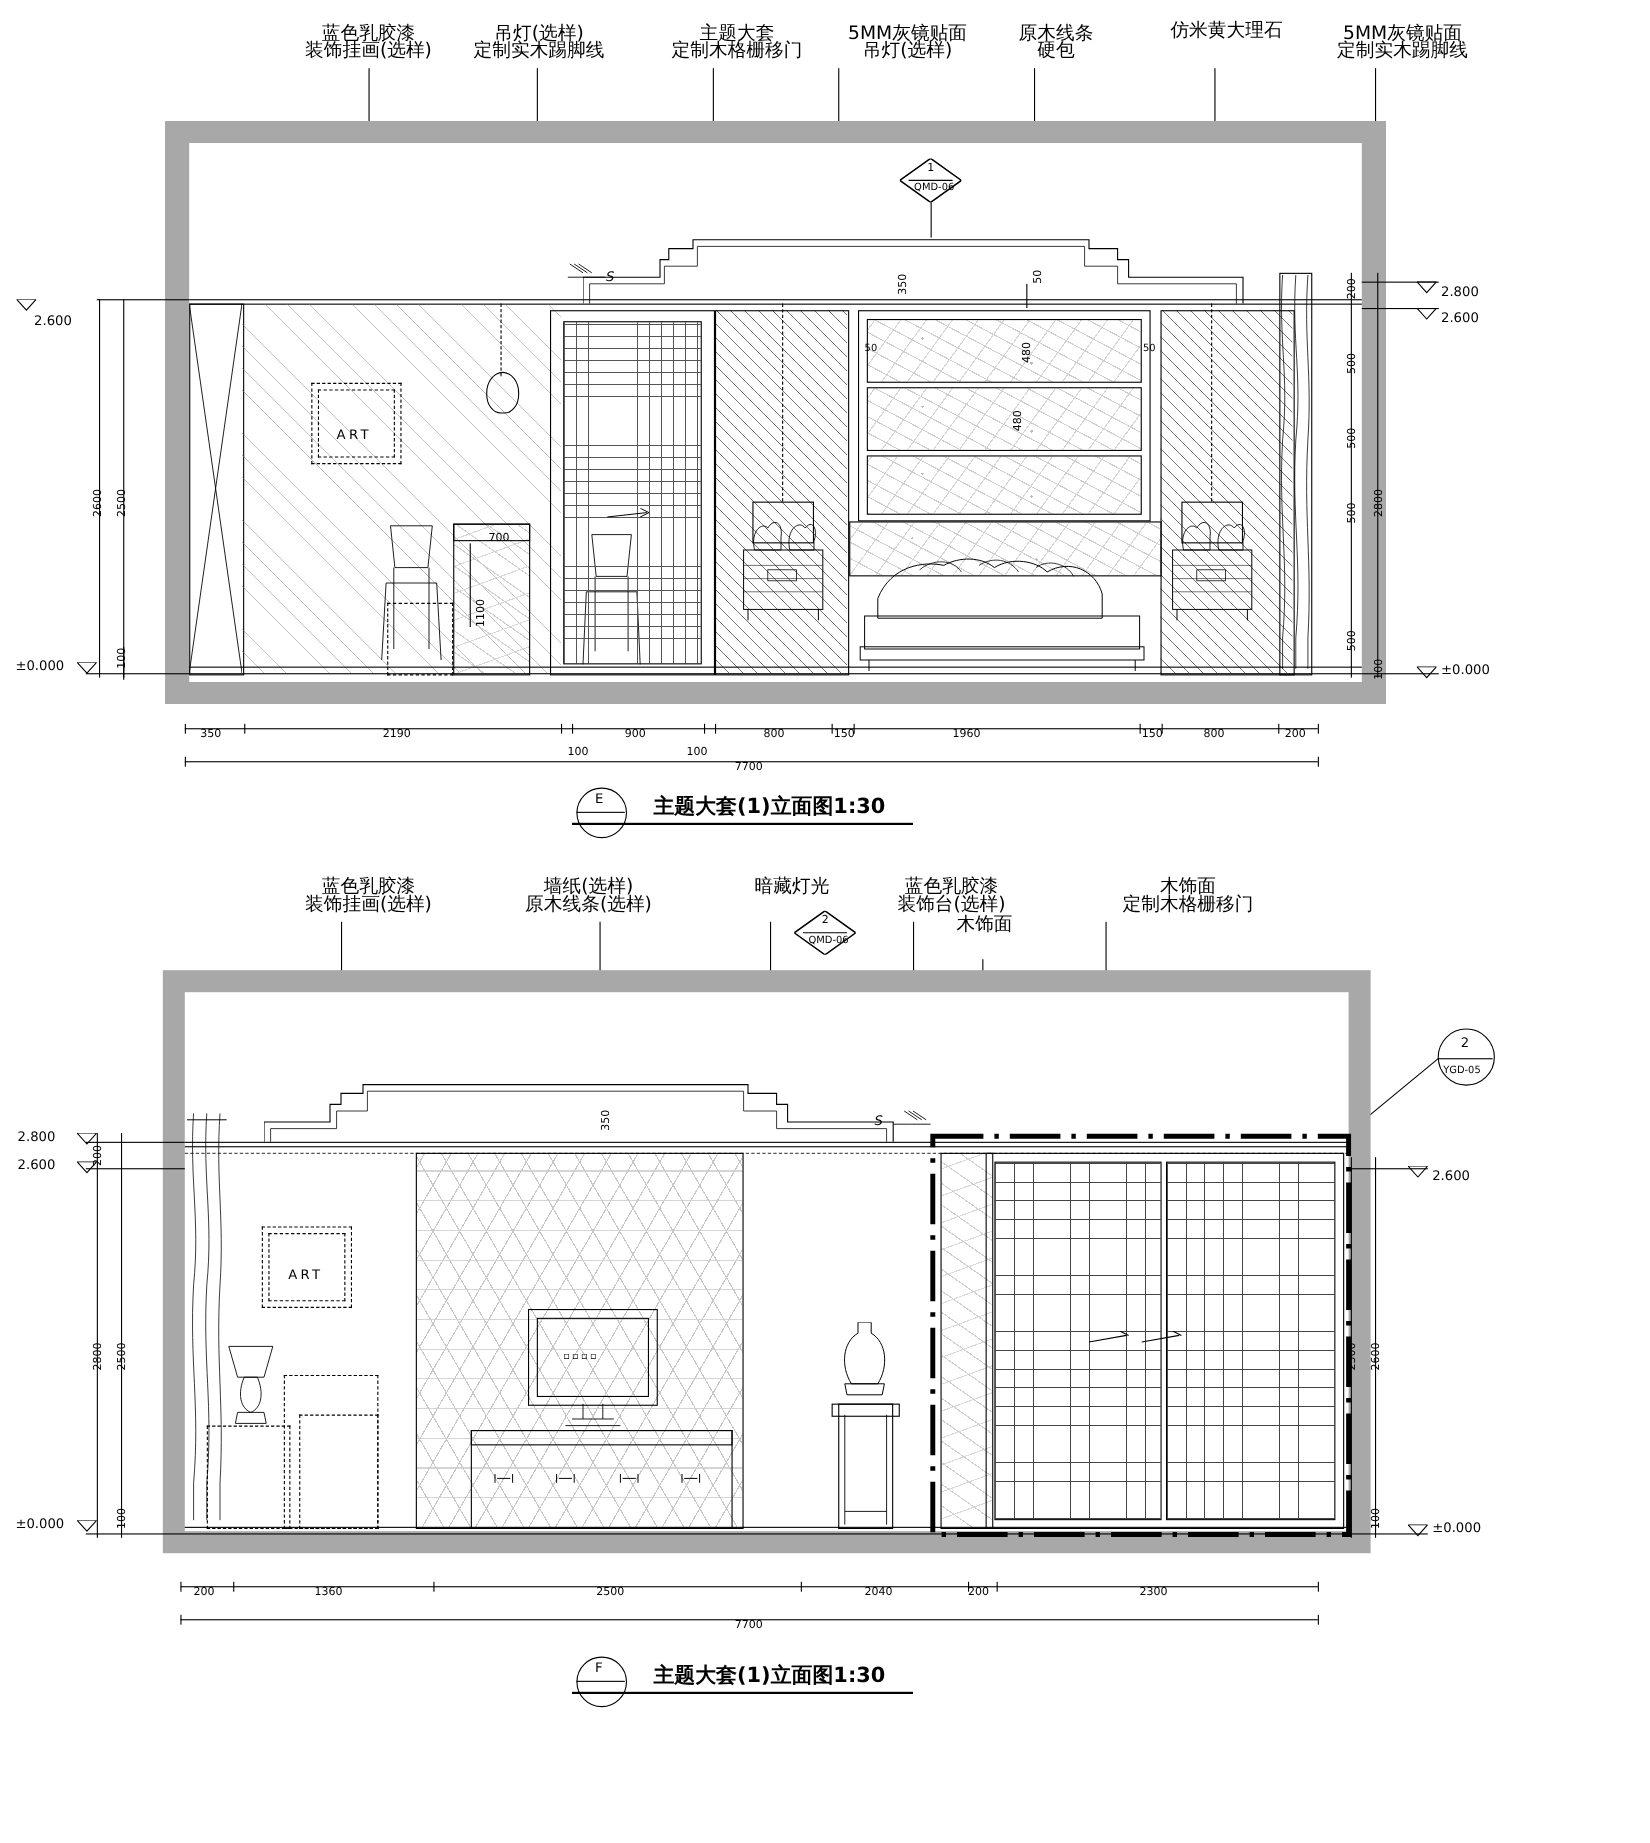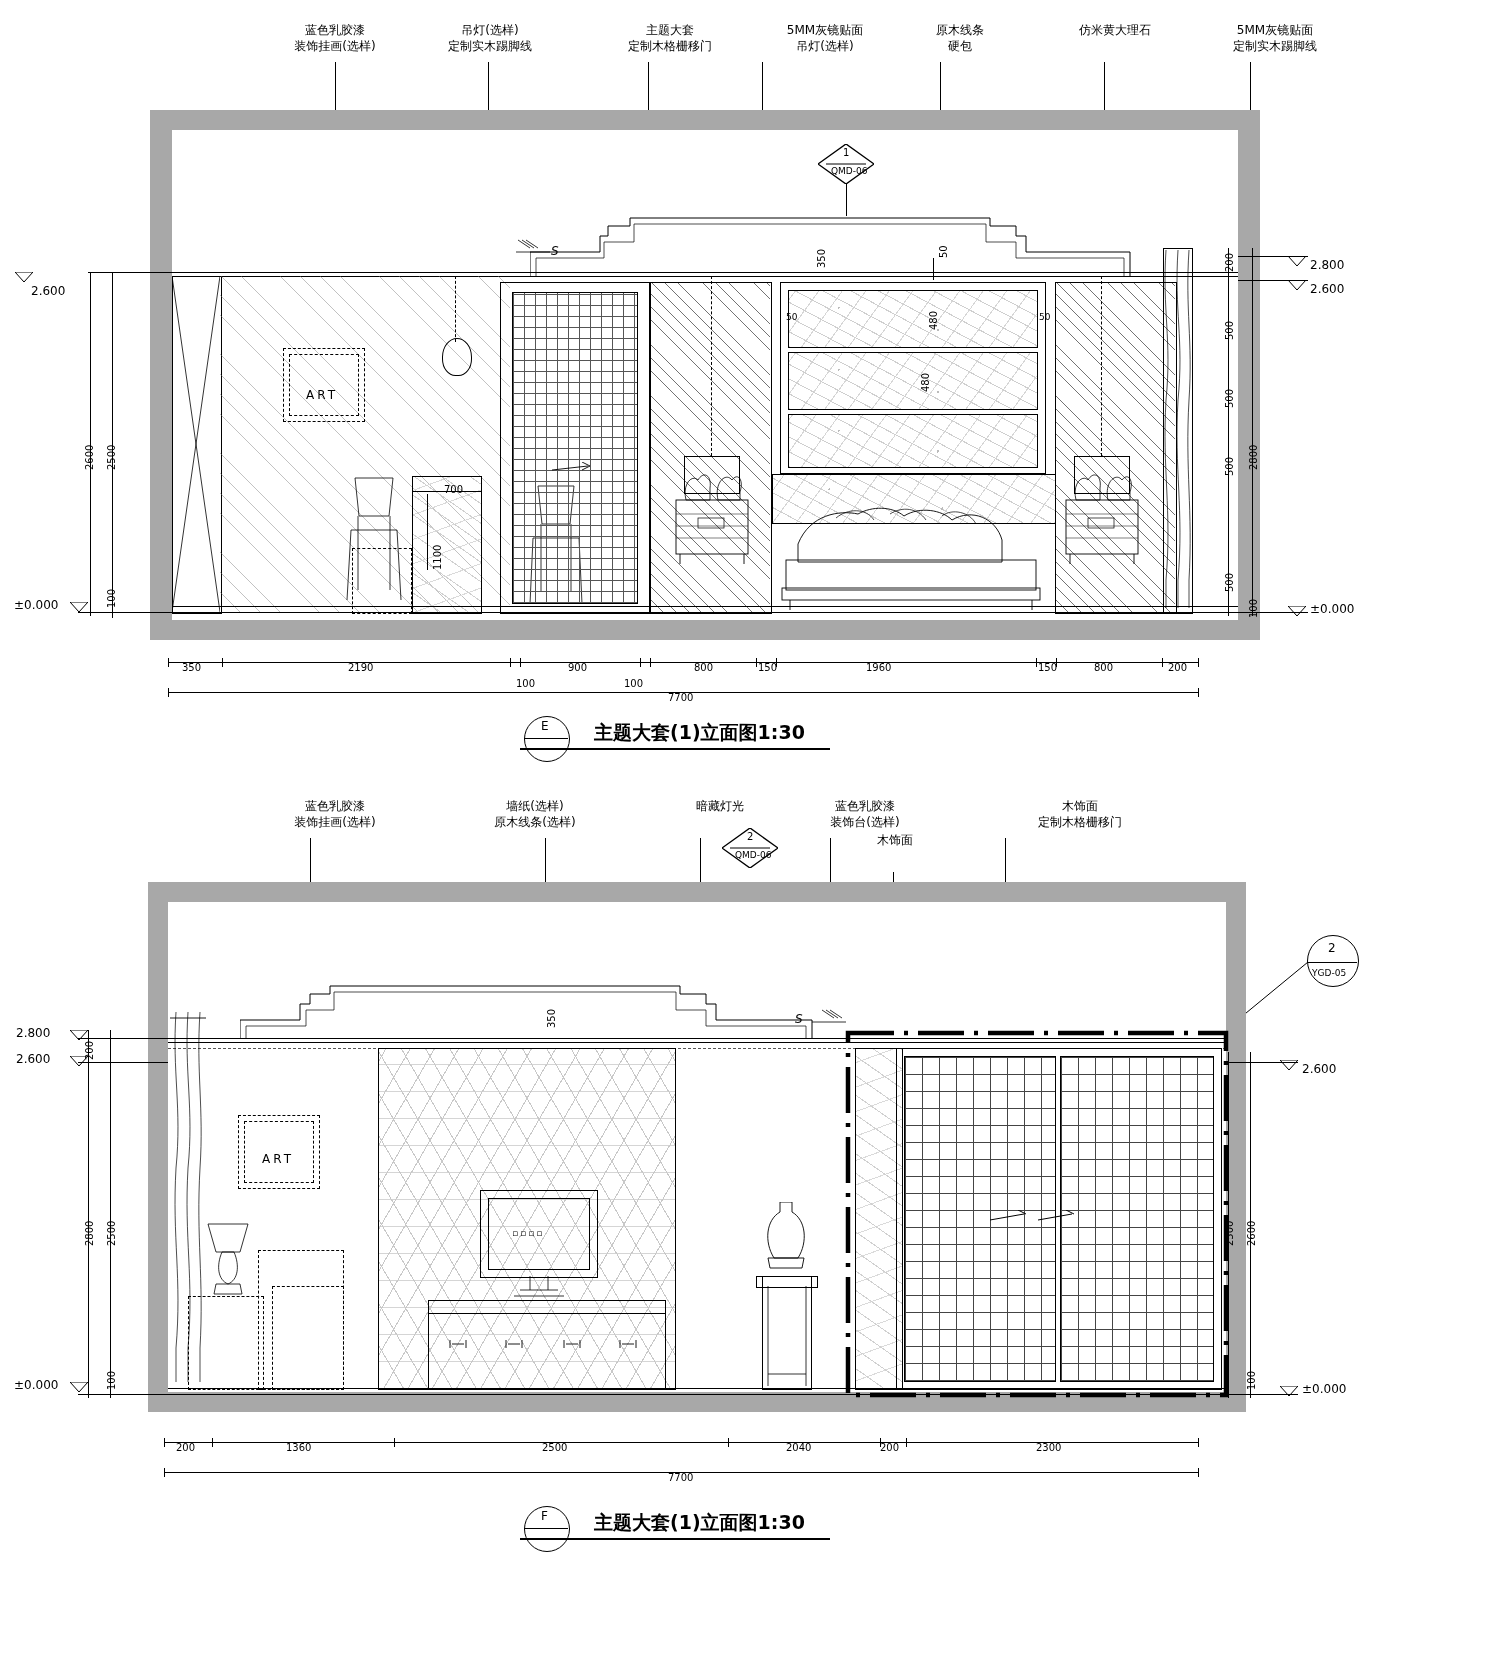--- a/index.html
+++ b/index.html
@@ -3,21 +3,21 @@
 <meta charset="utf-8">
 <style>
   html,body{margin:0;padding:0;background:#ffffff;}
   body{width:1500px;height:1675px;position:relative;font-family:"DejaVu Sans","Liberation Sans",sans-serif;color:#000;}
   .stage{position:absolute;left:0;top:0;width:1500px;height:1675px;}
   .abs{position:absolute;}
   .txt{font-size:12px;line-height:14px;white-space:nowrap;}
   .txt-sm{font-size:10px;line-height:12px;white-space:nowrap;}
   .txt-xs{font-size:9px;line-height:10px;white-space:nowrap;}
   .vtxt{font-size:10px;white-space:nowrap;transform:rotate(-90deg);transform-origin:left top;}
-  .lbl{font-size:12px;line-height:16px;white-space:nowrap;text-align:center;}
+  .lbl{font-size:17px;line-height:16px;white-space:nowrap;text-align:center;}
   .title{font-size:19px;font-weight:bold;white-space:nowrap;}
   .leader{position:absolute;background:#000;width:1px;}
   .hline{position:absolute;background:#000;height:1px;}
   .wall{position:absolute;background:#a8a8a8;}
   .room{position:absolute;background:#ffffff;}
   .thin{position:absolute;border:1px solid #000;}
   .dash{position:absolute;border:1px dashed #000;}
   .hatch45{background-image:repeating-linear-gradient(45deg,#000 0 0.6px,transparent 0.6px 9px);}
   .hatch45l{background-image:repeating-linear-gradient(45deg,#777 0 0.5px,transparent 0.5px 14px);}
   .grid-s{background-image:repeating-linear-gradient(0deg,#555 0 0.6px,transparent 0.6px 11px),repeating-linear-gradient(90deg,#555 0 0.6px,transparent 0.6px 11px);}
@@ -50,21 +50,21 @@
       <div>定制木格栅移门</div>
     </div>
     <div class="abs lbl" style="left:750px;top:22px;width:150px;">
       <div>5MM灰镜贴面</div>
       <div>吊灯(选样)</div>
     </div>
     <div class="abs lbl" style="left:905px;top:22px;width:110px;">
       <div>原木线条</div>
       <div>硬包</div>
     </div>
-    <div class="abs lbl" style="left:1050px;top:22px;width:130px;">
+    <div class="abs lbl" style="left:1050px;top:22px;width:130px;font-family:Liberation Mono, monospace;">
       <div>仿米黄大理石</div>
     </div>
     <div class="abs lbl" style="left:1195px;top:22px;width:160px;">
       <div>5MM灰镜贴面</div>
       <div>定制实木踢脚线</div>
     </div>
 
     <div class="leader" style="left:335px;top:62px;height:272px;"></div>
     <div class="leader" style="left:488px;top:62px;height:300px;"></div>
     <div class="leader" style="left:648px;top:62px;height:310px;"></div>

